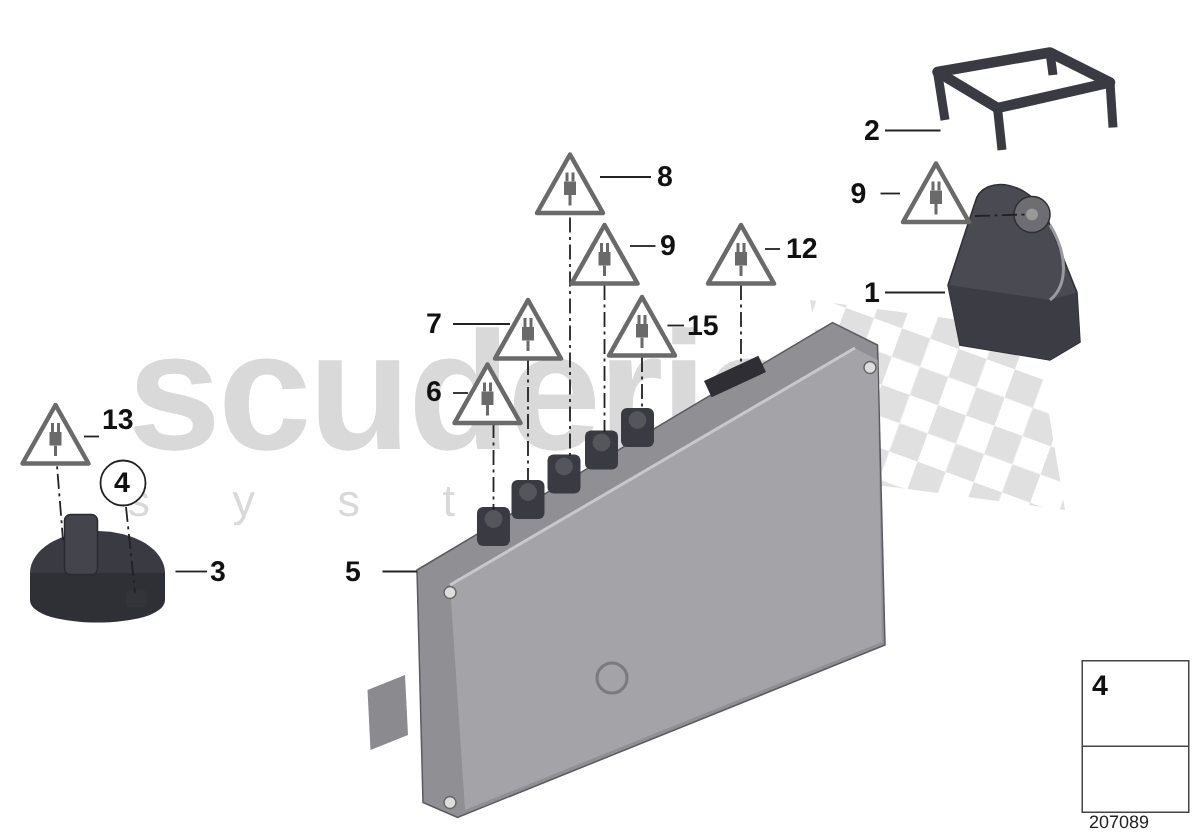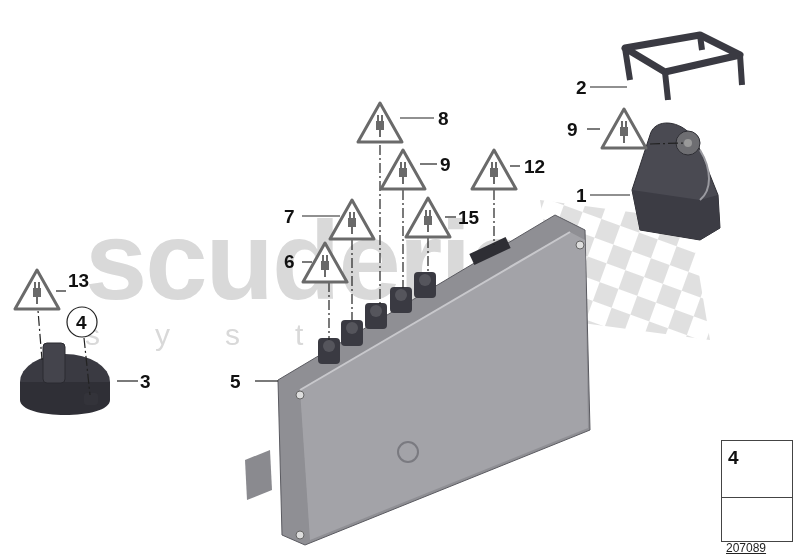--- a/index.html
+++ b/index.html
@@ -5,21 +5,21 @@
   html, body { margin:0; padding:0; background:#ffffff; }
   body { width:800px; height:560px; position:relative; overflow:hidden; font-family:"Liberation Sans", sans-serif; }
   .canvas { position:absolute; left:0; top:0; width:800px; height:560px; }
   .wm-text { position:absolute; color:#d9d9d9; font-family:"Liberation Sans", sans-serif; font-weight:bold; pointer-events:none; }
   .wm-big { left:85px; top:205px; font-size:112px; letter-spacing:-2px; line-height:1; }
   .wm-small { left:85px; top:320px; font-size:30px; letter-spacing:55px; font-weight:normal; line-height:1; }
   .callout { position:absolute; font-weight:bold; font-size:19px; color:#111; line-height:1; }
   .legend-box { position:absolute; left:721px; top:440px; width:70px; height:100px; border:1px solid #444; background:#fff; }
   .legend-top { position:absolute; left:0; top:0; width:70px; height:56px; border-bottom:1px solid #444; }
   .legend-num { position:absolute; left:6px; top:6px; font-weight:bold; font-size:19px; color:#111; }
-  .code { position:absolute; left:726px; top:541px; font-size:12px; color:#222;text-decoration:underline; }
+  .code { position:absolute; left:726px; top:541px; font-size:12px; color:#222; }
 </style>
 </head>
 <body>
 
 <div class="canvas">
 
   <div class="wm-text wm-big">scuderia</div>
   <div class="wm-text wm-small">systems</div>
 
   <svg width="800" height="560" style="position:absolute;left:0;top:0">

